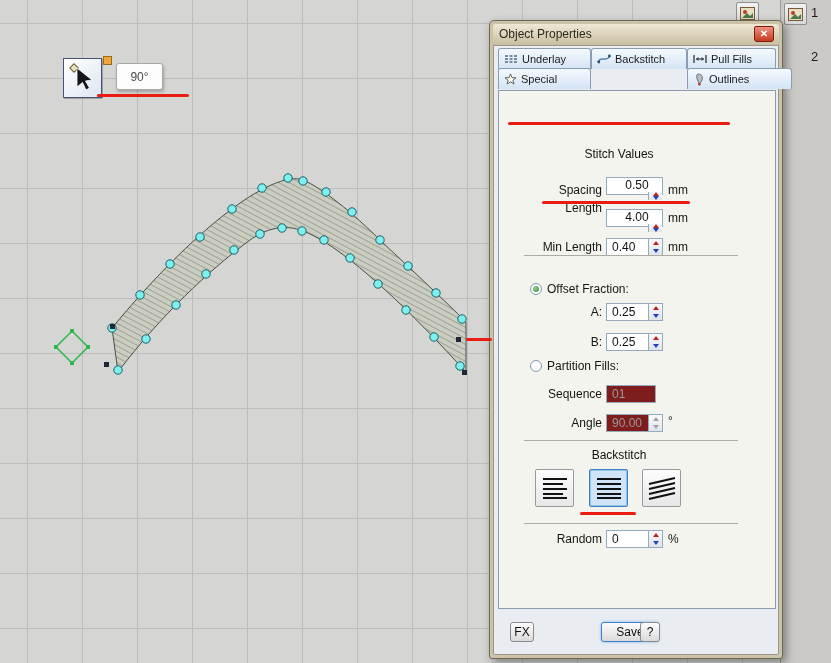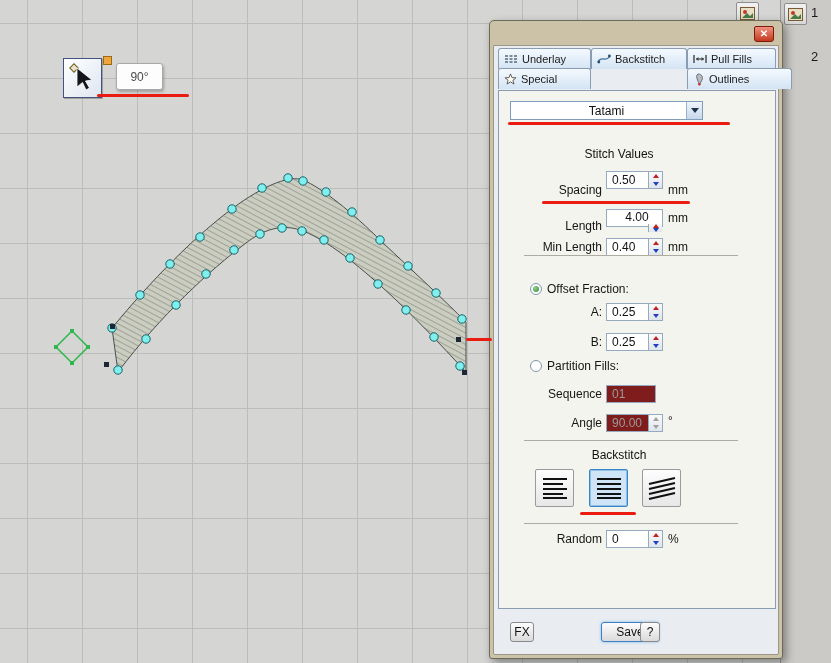--- a/index.html
+++ b/index.html
@@ -180,20 +180,23 @@
         <rect x="0.5" y="0.5" width="14" height="12" fill="#e8e0c4" stroke="#7a5a32"></rect>
         <circle cx="5" cy="5" r="2" fill="#c03a2a"></circle>
           <path d="M2,11 L7,6 L10,9 L13,6 L13,11 Z" fill="#4a7a4a"></path>
       </svg>
     </div>
     <div class="strip-num" style="top:5px;">1</div>
     <div class="strip-num" style="top:49px;">2</div>
   </div>
 
   <div class="dialog">
+    <div class="titlebar">
+      <span>Object Properties</span>
+    </div>
     <div class="closebtn">
       <span>✕</span>
     </div>
     <div class="dlg-body"></div>
 
     <div class="tab" style="left:8px;top:27px;width:93px;">
       <span class="ticon">
         <svg width="14" height="12">
             <path d="M1,3h12M1,6h12M1,9h12" stroke="#5a6a7a" stroke-width="1.4" stroke-dasharray="3,1.5" fill="none"></path>
           </svg>
@@ -234,46 +237,40 @@
         <svg width="12" height="13" viewBox="0 0 12 13">
             <path d="M5,1 C9,1 10,4 9,7 L6.5,11.5 L4.5,7 C3.5,4 3,2 5,1 Z" fill="#b8bcc2" stroke="#666" stroke-width="0.9"></path>
             <circle cx="6.4" cy="11.3" r="1.2" fill="#c22a1a"></circle>
           </svg>
       </span>
       <span>Outlines</span>
     </div>
 
     <div class="panel">
 
-      <div class="combo">
-        <span>Tatami</span>
-        <span class="combo-arrow">
-          <span class="caret-dn"></span>
-        </span>
-      </div>
       <div class="anno" style="left:9px;top:31px;width:222px;"></div>
 
       <div class="heading" style="top:56px;">Stitch Values</div>
 
       <div class="row-label" style="top:90px;">Spacing</div>
-      <div class="valuebox" style="top:80px;">
+      <div class="valuebox" style="top:86px;flex-direction:column;">
         <span>0.50</span>
         <span class="spin">
             <span>
               <i class="tri-up"></i>
             </span>
             <span>
               <i class="tri-dn"></i>
             </span>
           </span>
       </div>
       <div class="unit" style="top:90px;">mm</div>
       <div class="anno" style="left:43px;top:110px;width:148px;"></div>
 
-      <div class="row-label" style="top:126px;">Length</div>
+      <div class="row-label" style="top:108px;">Length</div>
       <div class="valuebox" style="top:118px;flex-direction:column;">
         <span>4.00</span>
         <span class="spin">
             <span>
               <i class="tri-up"></i>
             </span>
             <span>
               <i class="tri-dn"></i>
             </span>
           </span>

